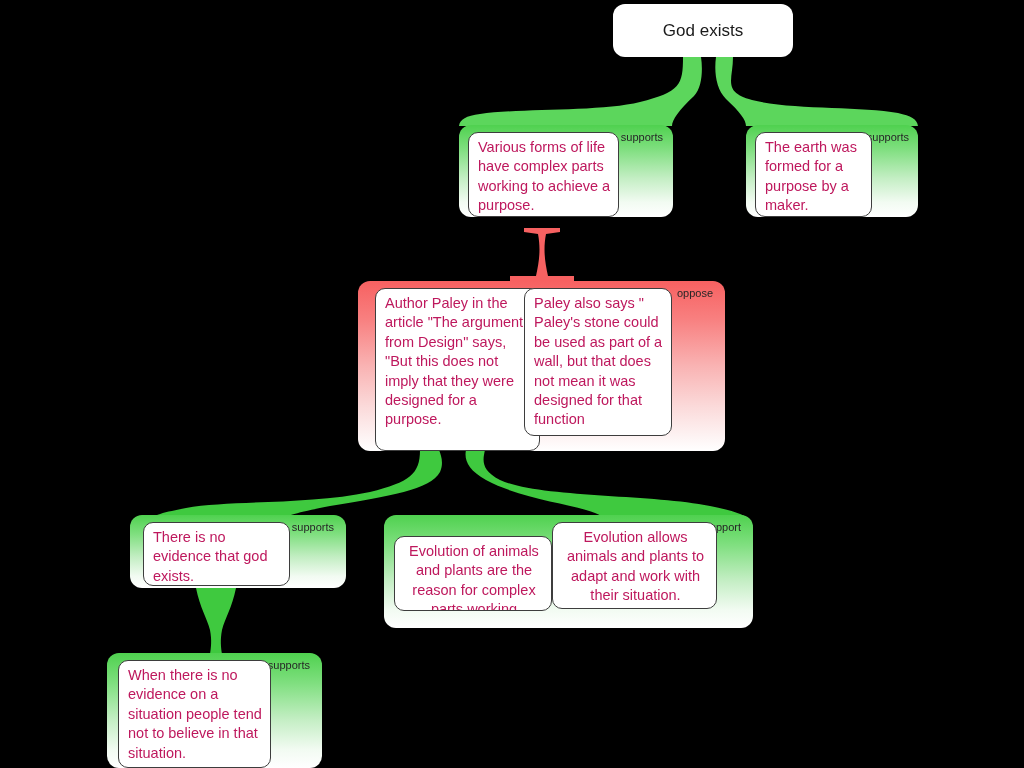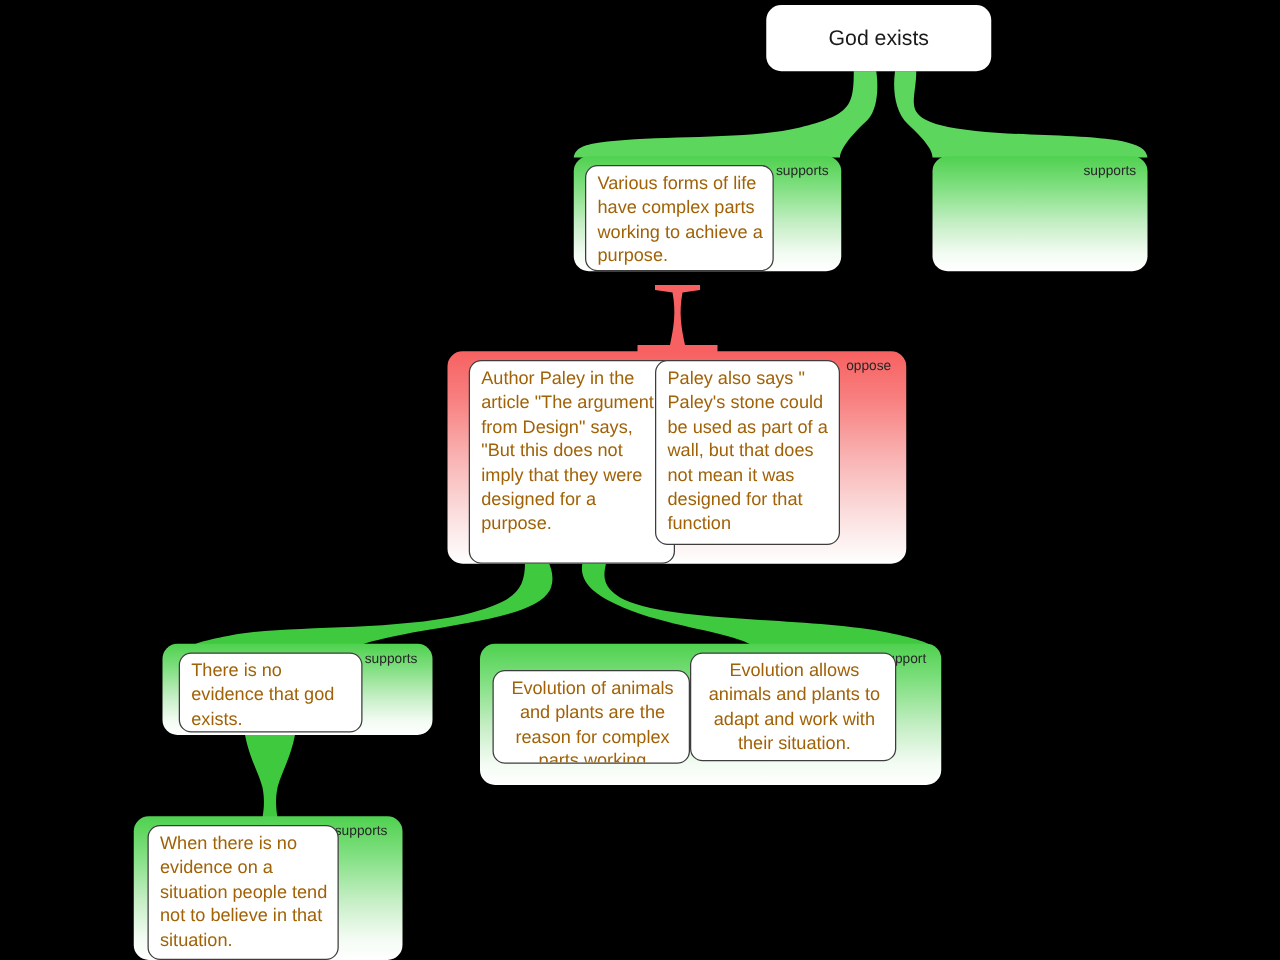--- a/index.html
+++ b/index.html
@@ -78,21 +78,21 @@
     box-sizing: border-box;
     overflow: hidden;
   }
   .card-text {
     position: absolute;
     left: 9px;
     top: 5px;
     width: calc(100% - 16px);
     font-size: 14.5px;
     line-height: 19.4px;
-    color: #a16207;
+    color: #be185d;
   }
 </style>
 </head>
 <body>
 
 <div id="canvas">
 
   <svg id="connectors" viewBox="0 0 1024 768" preserveAspectRatio="none">
 
     <path fill="#5cd65c" d="M 683 57
@@ -167,20 +167,23 @@
 
   <div class="group supports" style="left:459px; top:125px; width:214px; height:92px;">
     <span class="group-label" style="right:10px;">supports</span>
     <div class="card" style="left:9px; top:7px; width:151px; height:85px;">
       <div class="card-text">Various forms of life have complex parts working to achieve a purpose.</div>
     </div>
   </div>
 
   <div class="group supports" style="left:746px; top:125px; width:172px; height:92px;">
     <span class="group-label" style="right:9px;">supports</span>
+    <div class="card" style="left:9px; top:7px; width:117px; height:85px;">
+      <div class="card-text">The earth was formed for a purpose by a maker.</div>
+    </div>
   </div>
 
   <div class="group oppose" style="left:358px; top:281px; width:367px; height:170px;padding-left:20px;">
     <span class="group-label" style="right:12px;">oppose</span>
     <div class="card" style="left:17px; top:7px; width:165px; height:163px;">
       <div class="card-text">Author Paley in the article "The argument from Design" says, "But this does not imply that they were designed for a purpose.</div>
     </div>
     <div class="card" style="left:166px; top:7px; width:148px; height:148px;">
       <div class="card-text">Paley also says " Paley's stone could be used as part of a wall, but that does not mean it was designed for that function</div>
     </div>

